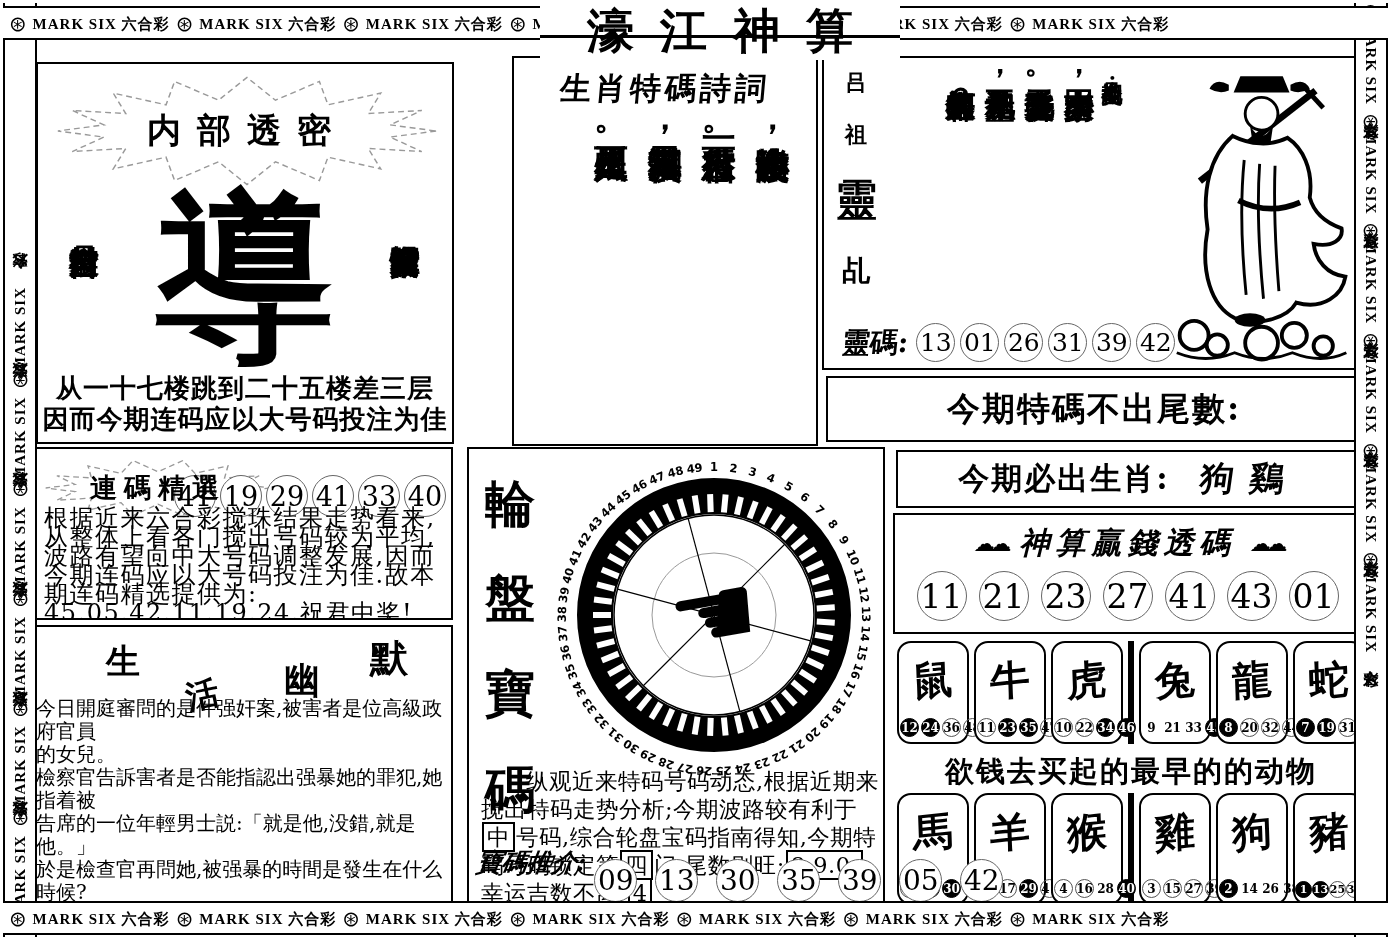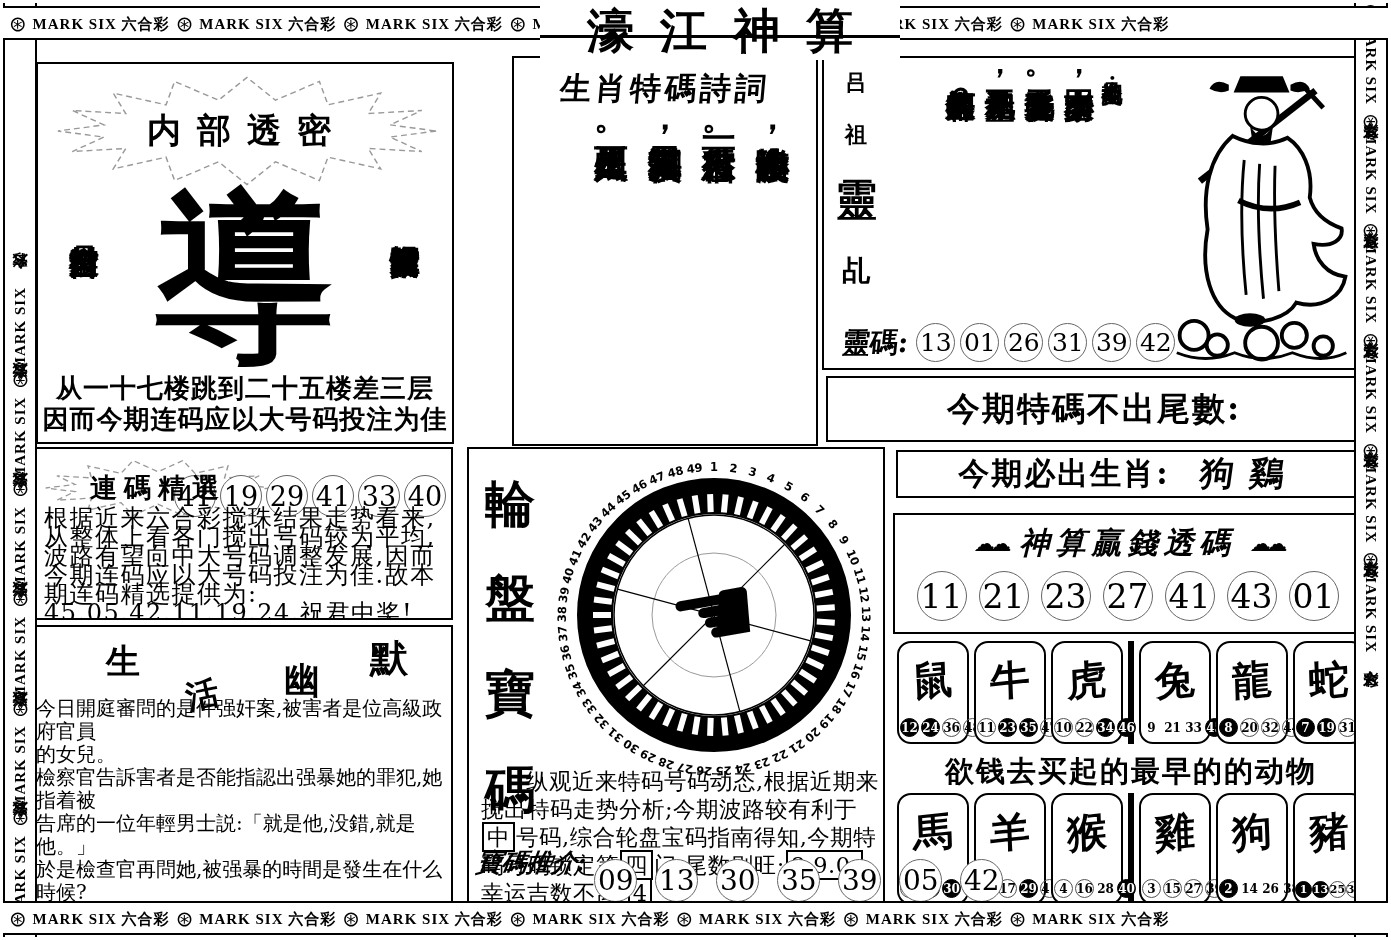--- a/index.html
+++ b/index.html
@@ -190,21 +190,21 @@
           <circle cx="186" cy="293" r="10"></circle>
       </g>
       <path d="M34,300 q30,12 60,0 q30,12 60,0 q30,12 56,0" fill="none" stroke="#000" stroke-width="3"></path>
     </svg>
   </div>
 
   <div id="notail" class="box" style="left:826px;top:376px;width:536px;height:66px;">
     <span class="lbl">今期特碼不出尾數:</span>
   </div>
 
-  <div id="mustout" class="box" style="left:896px;top:450px;width:466px;height:48px;">
+  <div id="mustout" class="box" style="left:896px;top:450px;width:466px;height:58px;">
     <span class="lbl">今期必出生肖:</span>
     <span class="val">狗鷄</span>
   </div>
 
   <div id="shensuan" class="box cl" style="left:893px;top:513px;width:469px;height:121px;">
     <div class="t-row">
       <span class="deco">☁☁</span>
       <span class="t">神算贏錢透碼</span>
       <span class="deco">☁☁</span>
     </div>

